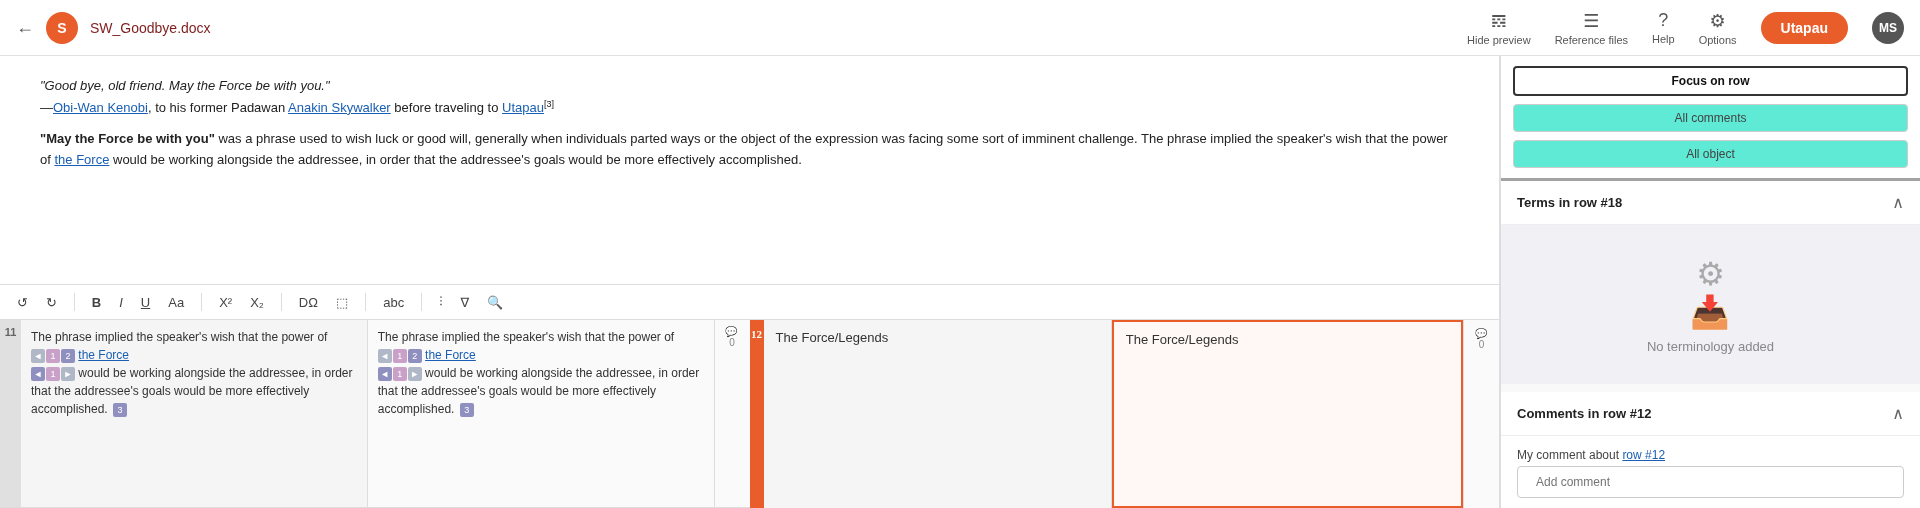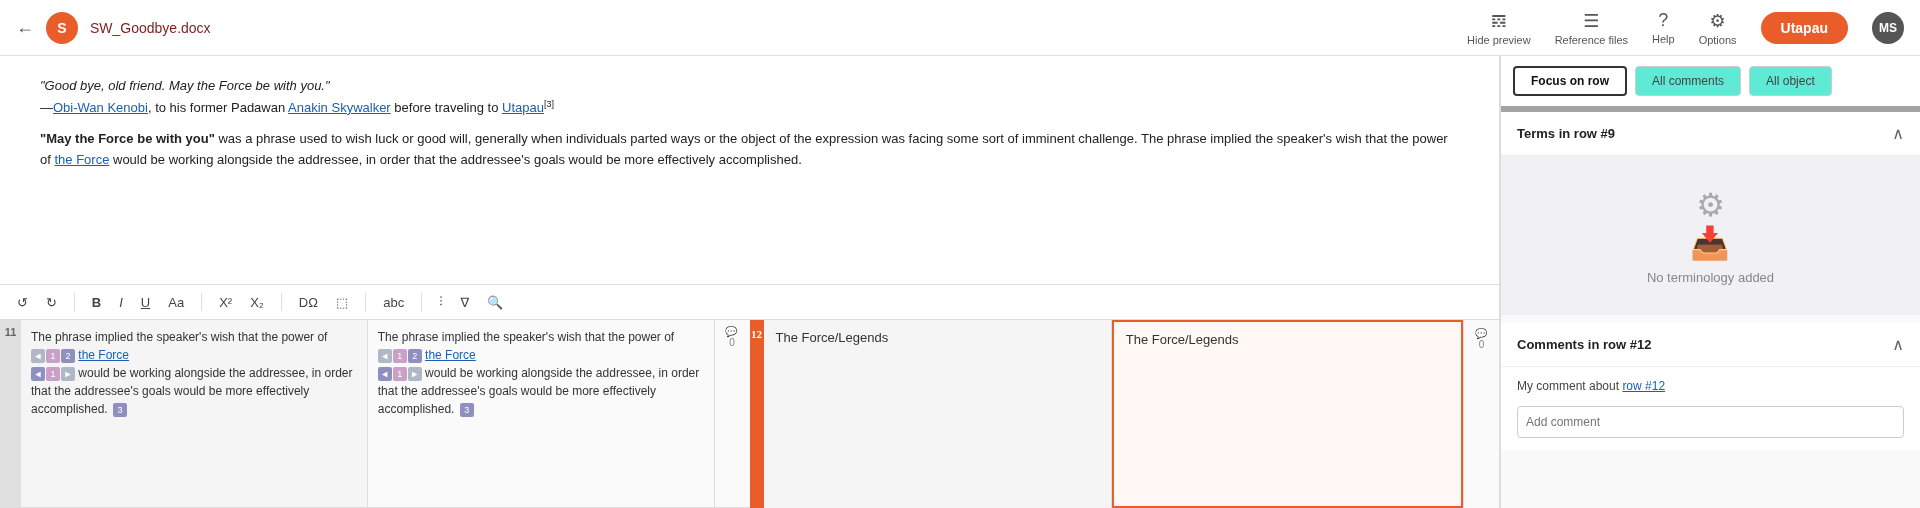--- a/index.html
+++ b/index.html
@@ -37,36 +37,36 @@
 
     
     .split-view { display: flex; flex: 1; overflow: hidden; }
 
     .segment-markers { display: inline-flex; gap: 1px; vertical-align: middle; }
     .seg-marker { display: inline-block; width: 14px; height: 14px; background: #b0b8c8; border-radius: 2px; font-size: 9px; color: white; text-align: center; line-height: 14px; }
     .seg-num { display: inline-block; width: 14px; height: 14px; background: #c8a0c8; border-radius: 2px; font-size: 9px; color: white; text-align: center; line-height: 14px; }
 
     
     .right-panel { width: 420px; min-width: 420px; background: #f9f9f9; display: flex; flex-direction: column; overflow: hidden; border-left: 1px solid #ddd; }
-    .panel-tabs { display: flex; background: white; border-bottom: 6px solid #a3a3a3; padding: 10px 12px; gap: 8px; flex-shrink: 0; }
+    .panel-tabs { display: flex; background: white; border-bottom: 3px solid #a3a3a3; padding: 10px 12px; gap: 8px; flex-shrink: 0; flex-direction: column; }
     .panel-tab { padding: 6px 16px; border: 1px solid #ccc; border-radius: 4px; background: #5eead4; cursor: pointer; font-size: 12px; color: #444; }
     .panel-tab.active { background: white; border: 2px solid #333; font-weight: 600; color: #111; }
     .panel-content { flex: 1; overflow-y: auto; padding: 0; }
 
     .panel-section { background: white; margin-bottom: 8px; }
     .panel-section-header { padding: 12px 16px; display: flex; justify-content: space-between; align-items: center; border-bottom: 1px solid #eee; background: white; }
     .panel-section-title { font-weight: 600; font-size: 13px; color: #222; }
     .panel-section-toggle { background: none; border: none; cursor: pointer; font-size: 16px; color: #666; }
 
     .no-terminology { background: #f0f0f5; margin: 0; padding: 30px 16px; text-align: center; color: #888; font-size: 13px; display: flex; flex-direction: column; align-items: center; gap: 8px; }
 
     .comment-section { padding: 12px 16px; }
-    .comment-row { font-size: 12px; color: #444; margin-bottom: 13px; }
+    .comment-row { font-size: 12px; color: #444; margin-bottom: 4px; }
     .comment-link { color: #1a5fb4; text-decoration: underline; cursor: pointer; }
-    .comment-input { width: 100%; border: 1px solid #ccc; border-radius: 4px; padding: 8px 8px; font-size: 12px; color: #aaa; background: white; outline: none; }
+    .comment-input { width: 100%; border: 1px solid #ccc; border-radius: 4px; padding: 8px 18px; font-size: 12px; color: #aaa; background: white; outline: none; }
   </style>
 </head>
 <body>
 
 <div class="header">
   <div class="header-left">
     <button class="back-btn">←</button>
     <div class="logo">S</div>
     <span class="doc-title">SW_Goodbye.docx</span>
   </div>
@@ -199,21 +199,21 @@
     <div class="panel-tabs">
       <button class="panel-tab active">Focus on row</button>
       <button class="panel-tab">All comments</button>
       <button class="panel-tab">All object</button>
     </div>
 
     <div class="panel-content">
 
       <div class="panel-section">
         <div class="panel-section-header">
-          <span class="panel-section-title">Terms in row #9</span>
+          <span class="panel-section-title">Terms in row #18</span>
           <button class="panel-section-toggle">∧</button>
         </div>
         <div class="no-terminology">
           <span style="font-size:32px; color:#aaa;">⚙<br>📥</span>
           <span>No terminology added</span>
         </div>
       </div>
 
       <div class="panel-section">
         <div class="panel-section-header">

